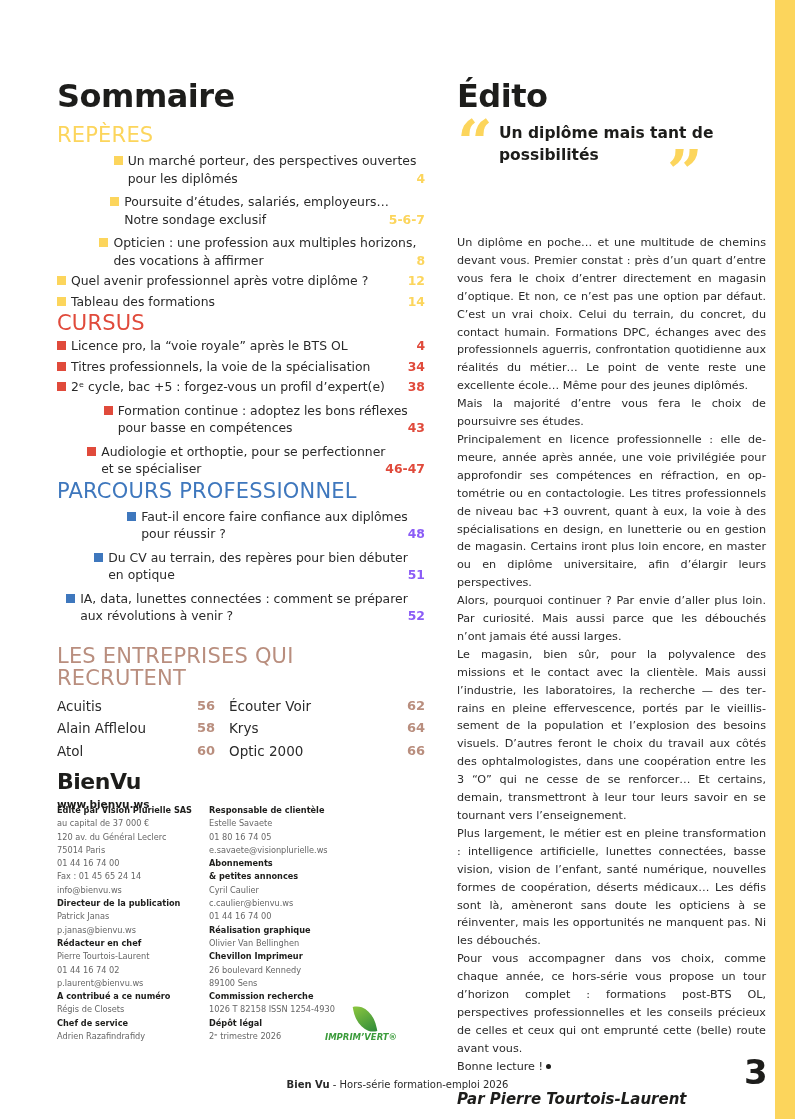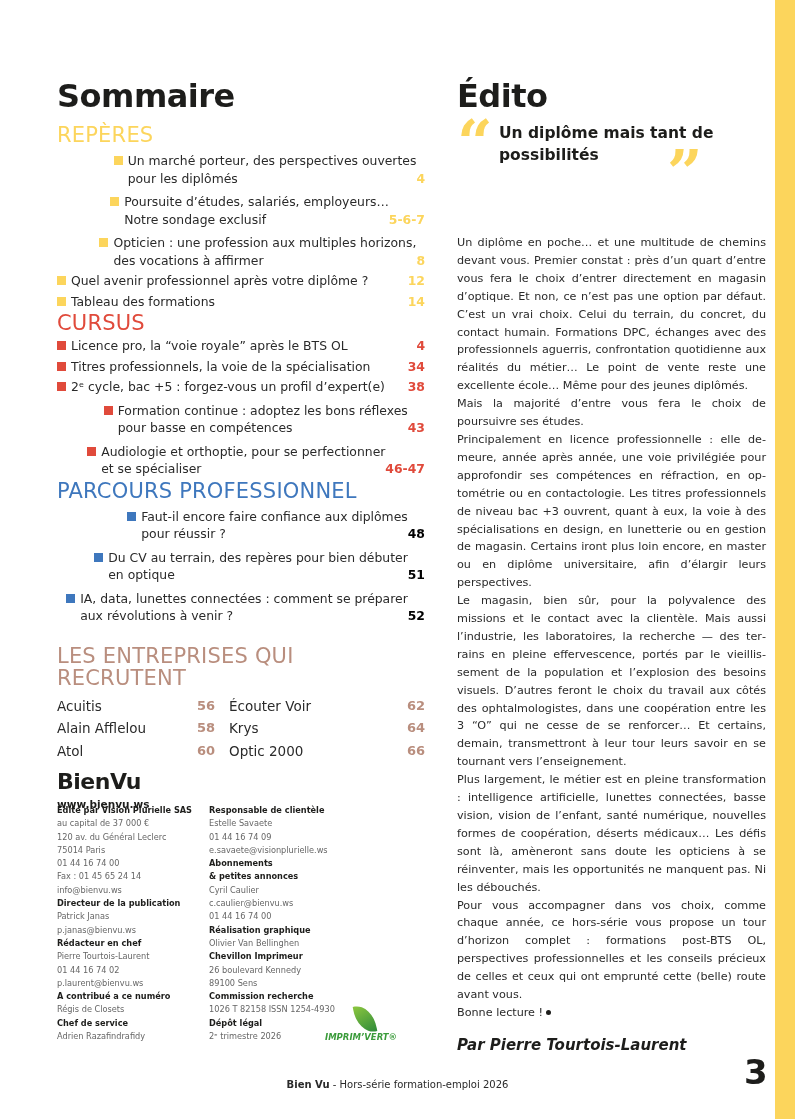--- a/index.html
+++ b/index.html
@@ -21,21 +21,21 @@
   .toc-item { position: relative; display: flex; align-items: flex-end; justify-content: space-between; font-size: 12.4px; line-height: 17.5px; color: #2a2a2a; margin-top: 3px; }
   .toc-item.multi { margin-top: 6px; justify-content: flex-end; }
   .toc-text { display: flex; }
   .bullet { display: inline-block; width: 9px; height: 9px; margin-top: 4px; margin-right: 5px; flex: 0 0 9px; }
   .toc-page { font-weight: bold; font-size: 12.4px; white-space: nowrap; }
   .col-y .bullet { background: #fcd55c; }
   .col-y .toc-page { color: #fcd55c; }
   .col-r .bullet { background: #e04a3b; }
   .col-r .toc-page { color: #e04a3b; }
   .col-b .bullet { background: #3e77bd; }
-  .col-b .toc-page { color: #000000; }
+  .col-b .toc-page { color: #8b5cf6; }
 
   .companies { display: grid; grid-template-columns: 172px 196px; margin-top: 6px; }
   .company { display: flex; justify-content: space-between; align-items: center; font-size: 13.5px; line-height: 22.5px; color: #2a2a2a; }
   .company .num { font-weight: bold; color: #b98e7e; font-size: 13px; padding-right: 0; }
   .companies .c1 { padding-right: 14px; }
 
   .logo { margin-top: 8px; font-weight: bold; font-size: 22px; color: #1d1d1b; letter-spacing: -0.5px; line-height: 24px; }
   .site { font-size: 10.5px; font-weight: bold; color: #1d1d1b; margin-top: 4px; }
 
   .credits { position: absolute; left: 57px; top: 804px; width: 370px; display: grid; grid-template-columns: 152px 218px; font-size: 8.2px; line-height: 13.3px; color: #666; }
@@ -260,21 +260,21 @@
       <div>01 44 16 74 02</div>
       <div>p.laurent@bienvu.ws</div>
       <div class="b">A contribué a ce numéro</div>
       <div>Régis de Closets</div>
       <div class="b">Chef de service</div>
       <div>Adrien Razafindrafidy</div>
     </div>
   <div id="credits-col2">
       <div class="b">Responsable de clientèle</div>
       <div>Estelle Savaete</div>
-      <div>01 44 16 74 09</div>
+      <div>01 80 16 74 05</div>
       <div>e.savaete@visionplurielle.ws</div>
       <div class="b">Abonnements</div>
       <div class="b">&amp; petites annonces</div>
       <div>Cyril Caulier</div>
       <div>c.caulier@bienvu.ws</div>
       <div>01 44 16 74 00</div>
       <div class="b">Réalisation graphique</div>
       <div>Olivier Van Bellinghen</div>
       <div class="b">Chevillon Imprimeur</div>
       <div>26 boulevard Kennedy</div>
@@ -295,20 +295,21 @@
   <h1 class="edito-title">Édito</h1>
   <div class="quote-block">
     <span class="quote-open">“</span>
     <div class="quote-text">Un diplôme mais tant de possibilités</div>
     <span class="quote-close">”</span>
   </div>
   <div class="body-text" id="edito-body">
       <p><span>Un diplôme en poche… et une multitude de chemins devant vous.  Premier constat : près d’un quart d’entre vous fera le choix d’entrer directe­ment en magasin d’optique. Et non, ce n’est pas une option par défaut. C’est un vrai choix. Celui du terrain, du concret, du contact humain. Formations DPC, échanges avec des professionnels aguerris, confrontation quotidienne aux réalités du métier… Le point de vente reste une excellente école… Même pour des jeunes diplômés.</span></p>
       <p><span>Mais la majorité d’entre vous fera le choix de poursuivre ses études.</span></p>
       <p><span>Principalement en licence professionnelle : elle de­meure, année après année, une voie privilégiée pour approfondir ses compétences en réfraction, en op­tométrie ou en contactologie. Les titres profession­nels de niveau bac +3 ouvrent, quant à eux, la voie à des spécialisations en design, en lunetterie ou en gestion de magasin. Certains iront plus loin encore, en master ou en diplôme universitaire, afin d’élargir leurs perspectives.</span></p>
+      <p><span>Alors, pourquoi continuer ? Par envie d’aller plus loin. Par curiosité. Mais aussi parce que les débou­chés n’ont jamais été aussi larges.</span></p>
       <p><span>Le magasin, bien sûr, pour la polyvalence des missions et le contact avec la clientèle. Mais aussi l’industrie, les laboratoires, la recherche — des ter­rains en pleine effervescence, portés par le vieillis­sement de la population et l’explosion des besoins visuels. D’autres feront le choix du travail aux côtés des ophtalmologistes, dans une coopération entre les 3 “O” qui ne cesse de se renforcer… Et certains, demain, transmettront à leur tour leurs savoir en se tournant vers l’enseignement.</span></p>
       <p><span>Plus largement, le métier est en pleine transforma­tion : intelligence artificielle, lunettes connectées, basse vision, vision de l’enfant, santé numérique, nouvelles formes de coopération, déserts médi­caux… Les défis sont là, amèneront sans doute les opticiens à se réinventer, mais les opportunités ne manquent pas. Ni les débouchés.</span></p>
       <p><span>Pour vous accompagner dans vos choix, comme chaque année, ce hors-série vous propose un tour d’horizon complet : formations post-BTS OL, perspectives professionnelles et les conseils précieux de celles et ceux qui ont emprunté cette (belle) route avant vous.</span></p>
       <p style="text-align: left;"><span>Bonne lecture !</span><span class="dot"></span></p>
     </div>
   <div class="signature">Par Pierre Tourtois-Laurent</div>
 </div>
 
 <div class="footer">
   <span class="brand">Bien Vu</span><span> - Hors-série formation-emploi 2026</span>

